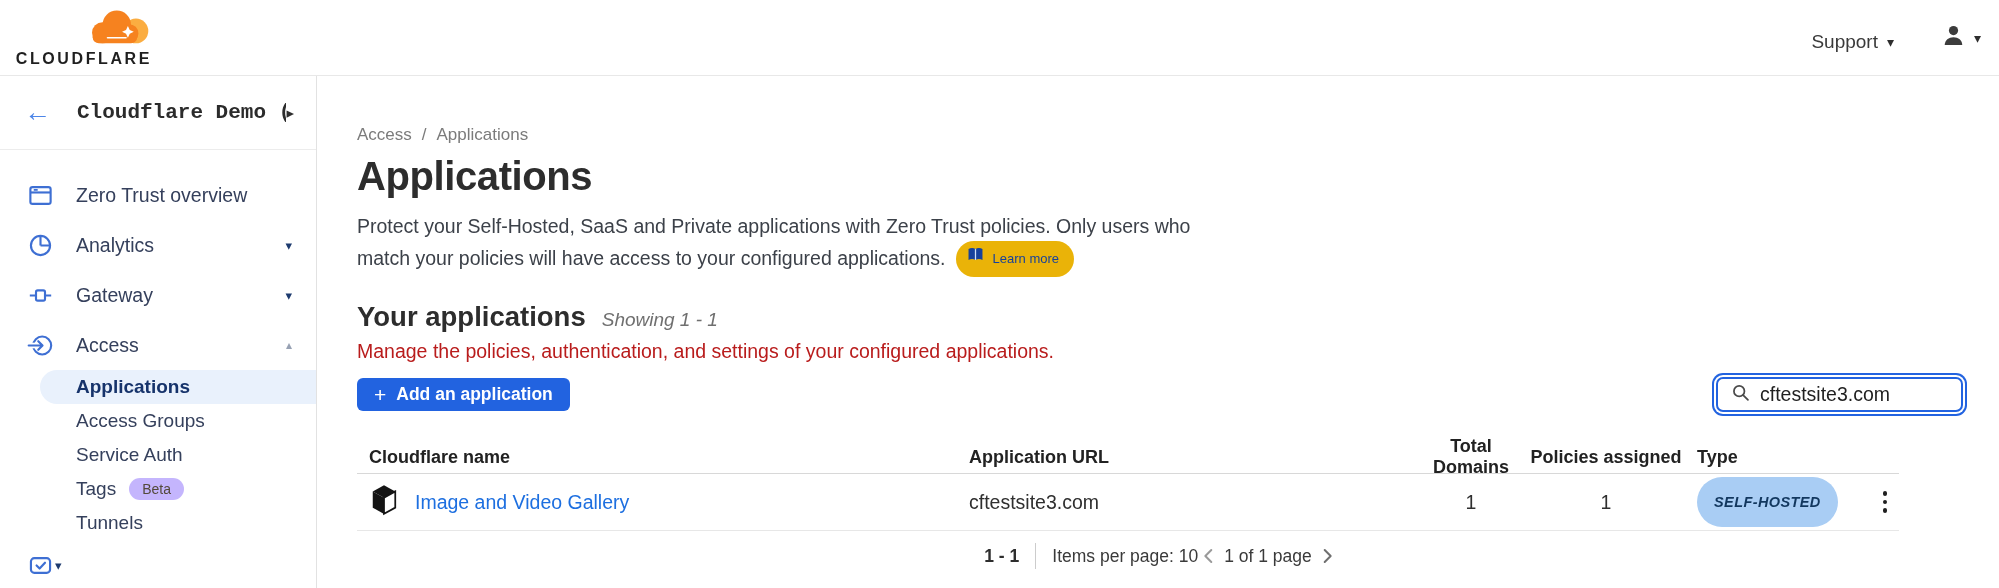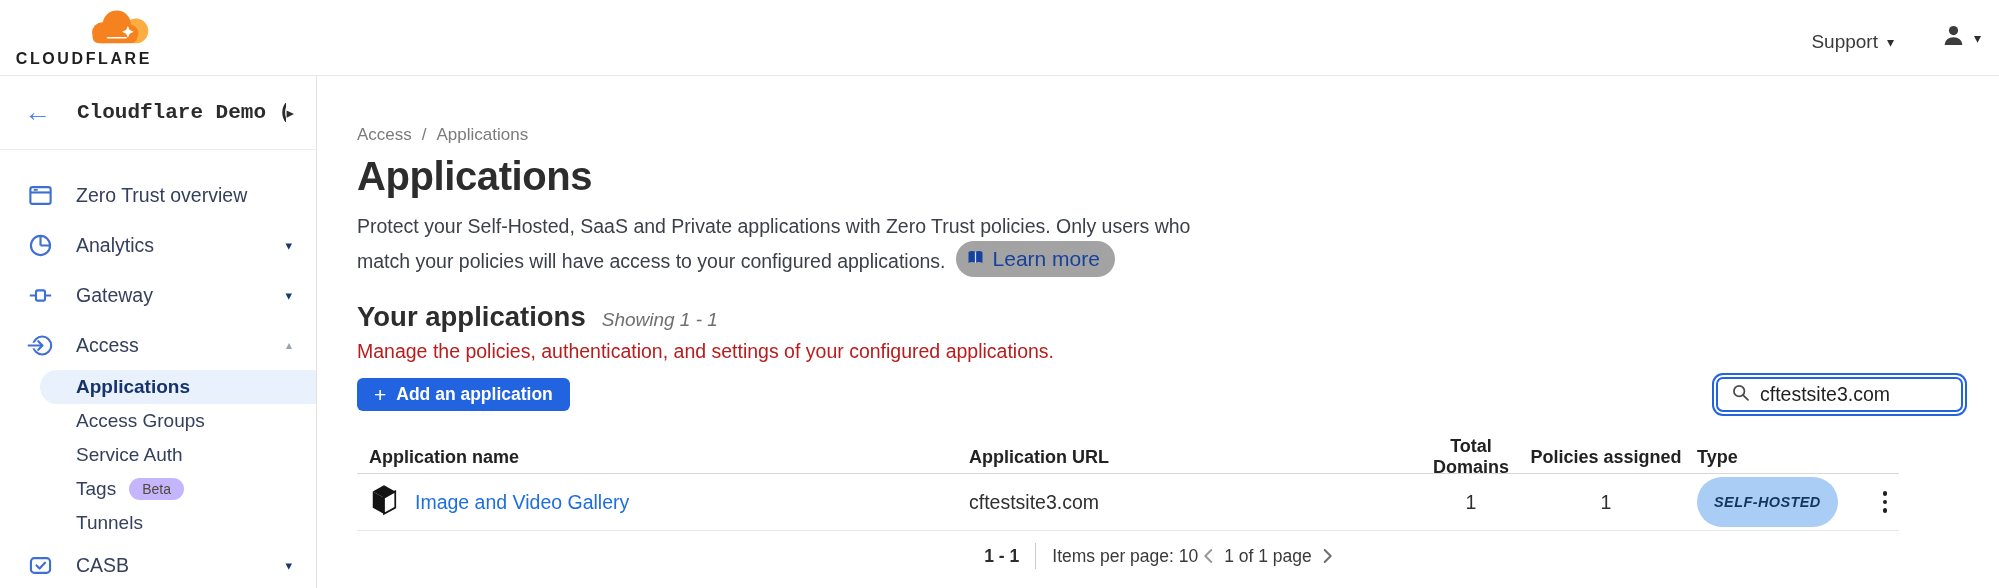--- a/index.html
+++ b/index.html
@@ -36,22 +36,22 @@
   .sub-item.selected { margin-left:40px; padding-left:36px; background:#e9f1fc; border-radius:18px 0 0 18px;
                        font-weight:700; color:#16336b; }
   .beta-pill { margin-left:13px; background:#c4b5fd; color:#53493a; font-size:14px; padding:3px 13px; border-radius:999px; }
 
   
   .main { flex:1; padding:49px 34px 0 40px; min-width:0; }
   .breadcrumb { display:flex; align-items:center; gap:10px; font-size:17px; color:#7b7b7b; }
   .crumb { cursor:pointer; }
   .page-title { font-size:40px; font-weight:700; color:#2d2d2d; letter-spacing:-0.4px; margin:9px 0 12px; }
   .desc { font-size:19.5px; line-height:30px; color:#3c4149; }
-  .learn-pill { display:inline-flex; align-items:flex-end; gap:8px; background:#a3a3a3; color:#16419c;
-                border-radius:999px; padding:3px 15px 3px 10px; font-size:21px; margin-left:10px; cursor:pointer; vertical-align:2px; }
+  .learn-pill { display:inline-flex; align-items:flex-end; gap:8px; background:#eab308; color:#16419c;
+                border-radius:999px; padding:3px 15px 3px 10px; font-size:13px; margin-left:10px; cursor:pointer; vertical-align:2px; }
   .section-head { display:flex; align-items:baseline; margin-top:24px; }
   .section-title { font-size:27.5px; font-weight:700; color:#2d2d2d; }
   .showing { margin-left:16px; font-style:italic; font-size:19px; color:#6f6f6f; }
   .subtitle { font-size:19.5px; color:#b91c1c; margin-top:7px; }
 
   .toolbar { display:flex; align-items:center; justify-content:space-between; margin-top:14px; }
   .add-btn { display:inline-flex; align-items:center; gap:10px; background:#2263e0; color:#fff; border:none;
              border-radius:6px; height:33px; padding:0 17px; font-size:17.5px; font-weight:700; cursor:pointer; }
   .plus-glyph { font-size:21px; font-weight:400; line-height:1; }
   .search-box { display:flex; align-items:center; gap:9px; width:247px; height:35px; background:#fff;
@@ -196,21 +196,20 @@
           </div>
         </div>
 
         <div class="nav-item">
           <span class="nav-icon">
             <svg width="27" height="27" viewBox="0 0 24 24" fill="none" stroke="#3e6fd3" stroke-width="1.9">
               <rect x="3.5" y="5.5" width="17" height="13" rx="3"></rect>
               <path d="M8.5 12 l2.7 2.7 L16 9.5" stroke-linecap="round" stroke-linejoin="round"></path>
             </svg>
           </span>
-          <span class="nav-label">CASB</span>
           <span class="nav-caret">▾</span>
         </div>
 
       </nav>
     </aside>
 
     <main class="main">
 
       <div class="breadcrumb">
         <span class="crumb">Access</span>
@@ -250,21 +249,21 @@
               <circle cx="10.5" cy="10.5" r="6"></circle>
               <path d="M15 15 L20.5 20.5" stroke-linecap="round"></path>
             </svg>
           </span>
           <input type="text" value="cftestsite3.com" style="">
         </div>
       </div>
 
       <div class="table">
         <div class="thead">
-          <div class="th first">Application name</div>
+          <div class="th first">Cloudflare name</div>
           <div class="th">Application URL</div>
           <div class="th center">Total Domains</div>
           <div class="th center">Policies assigned</div>
           <div class="th type">Type</div>
           <div class="th"></div>
         </div>
 
         <div class="trow">
           <div class="td first name-cell">
             <span>

